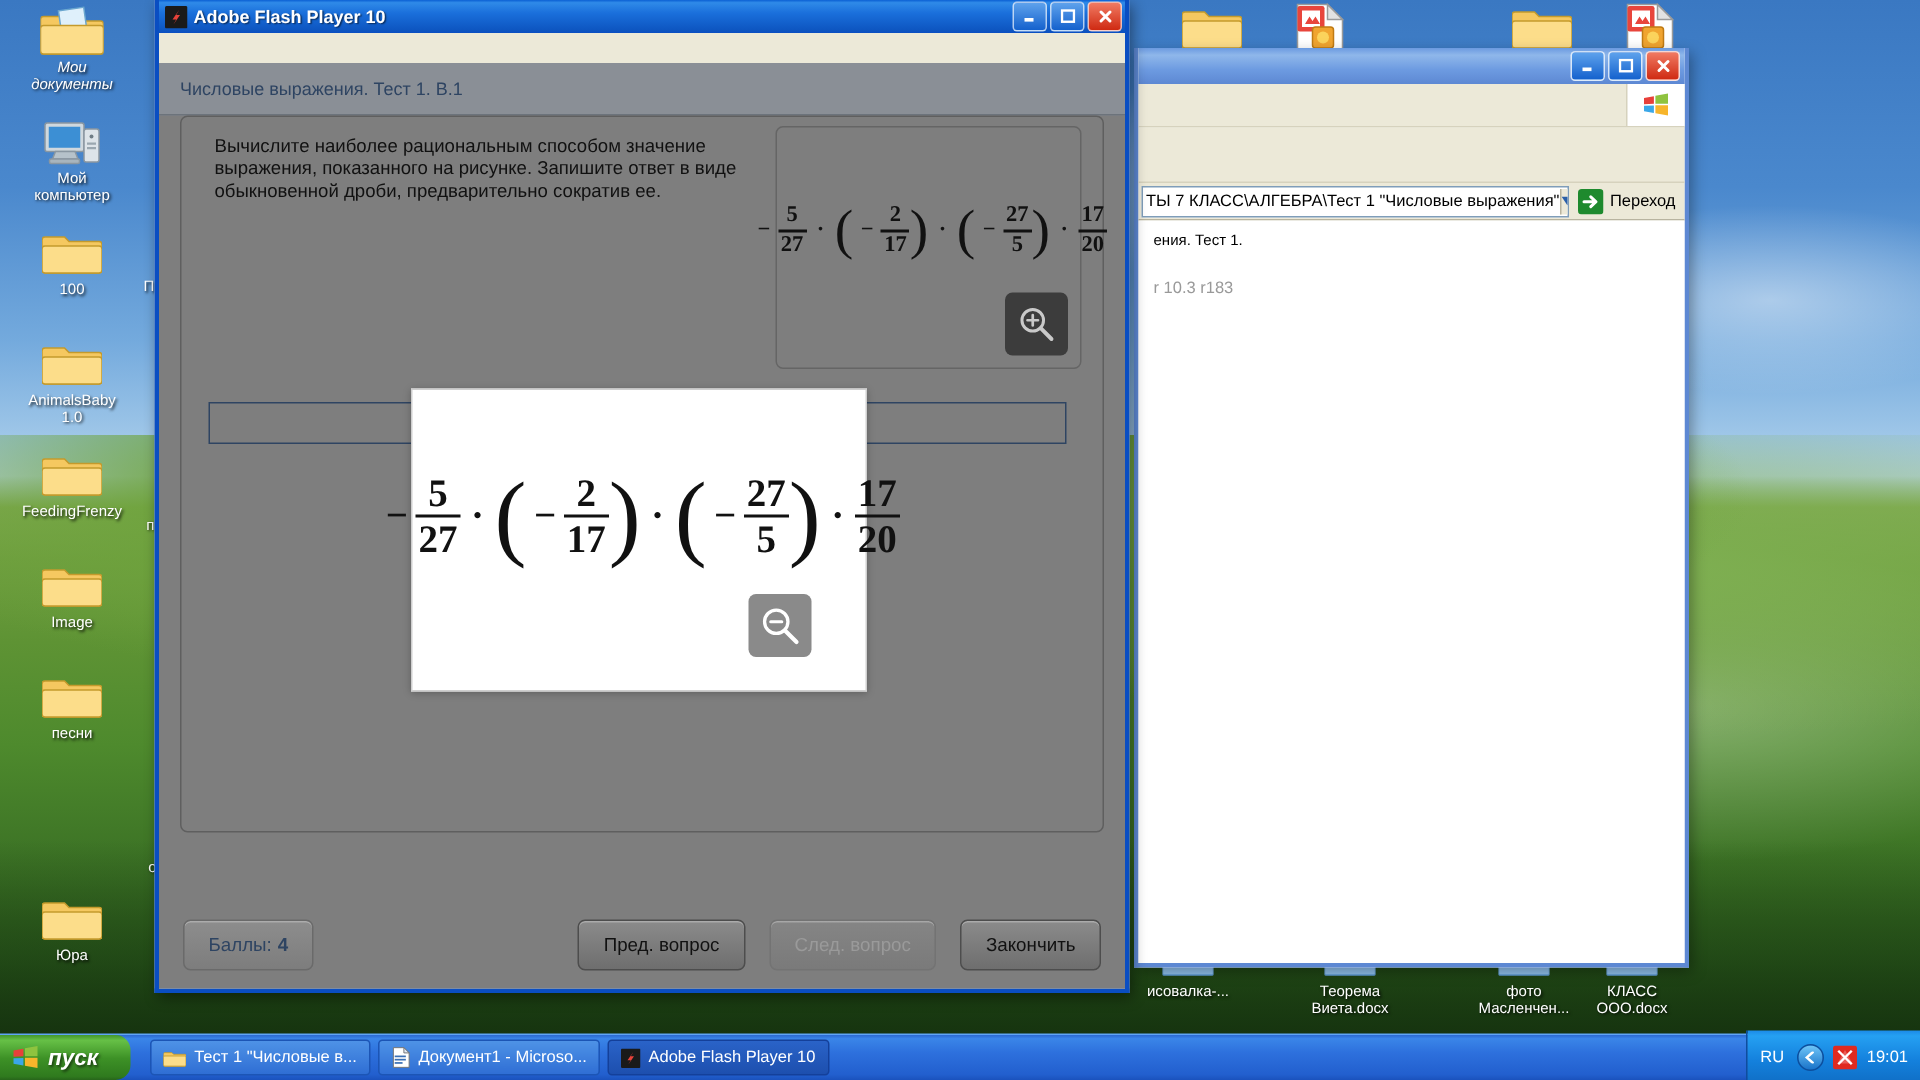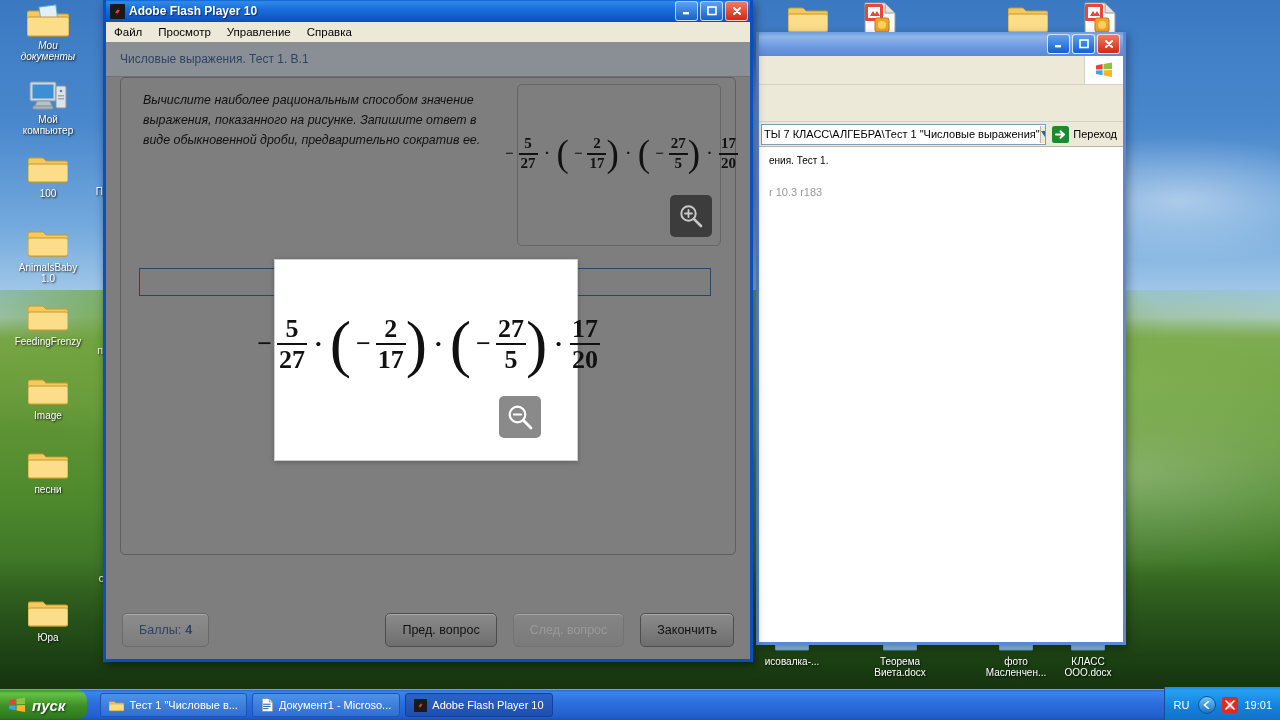--- a/index.html
+++ b/index.html
@@ -73,21 +73,21 @@
     background:linear-gradient(to bottom,#9b9b9b,#848484);display:flex;align-items:center;
     box-shadow:inset 0 1px 0 rgba(255,255,255,.35);}
   #qselect .qtxt{font-size:12.5px;color:#111;padding:0 10px;}
   #qselect .qsep{width:1px;height:18px;background:#666;}
   #qselect .qarr{width:28px;display:flex;align-items:center;justify-content:center;}
   #timerwrap{margin-left:auto;display:flex;align-items:center;gap:8px;}
   #timerwrap .tval{font-size:14px;font-weight:bold;color:#2e4462;letter-spacing:.3px;}
 
   #qcard{margin:0 14px;height:478px;background:#7e7e7e;border:1px solid #5f5f5f;border-radius:5px;
      position:relative;box-sizing:border-box;}
-  #qtext{position:absolute;left:22px;top:12px;width:350px;font-size:12.4px;color:#111;line-height:20px;font-style:italic;}
+  #qtext{position:absolute;left:22px;top:12px;width:350px;font-size:12.4px;color:#111;line-height:15px;}
   #fbox{position:absolute;right:14px;top:6px;width:202px;height:160px;border:1px solid #656565;
     border-radius:5px;background:#7e7e7e;}
   #fbox .frm{position:absolute;left:0;top:50px;width:202px;display:flex;align-items:center;
     justify-content:center;}
   #zoomin{position:absolute;right:8px;bottom:8px;width:42px;height:42px;border-radius:5px;background:#3c3c3c;
     display:flex;align-items:center;justify-content:center;}
   #answer{position:absolute;left:18px;top:190px;width:572px;height:28px;background:#7e7e7e;
     border:1px solid #2e4462;box-sizing:border-box;}
 
   
@@ -414,26 +414,20 @@
       <svg width="10" height="10" viewBox="0 0 10 10">
           <rect x="1" y="1" width="8" height="7.5" fill="none" stroke="#fff" stroke-width="1.6"></rect>
         </svg>
     </div>
     <div class="winbtn cls">
       <svg width="10" height="10" viewBox="0 0 10 10">
           <path d="M2 2 L8 8 M8 2 L2 8" stroke="#fff" stroke-width="2" stroke-linecap="round"></path>
         </svg>
     </div>
   </div>
-  <div id="flash-menubar">
-      <span>Файл</span>
-      <span>Просмотр</span>
-      <span>Управление</span>
-      <span>Справка</span>
-    </div>
 
   <div id="app">
     <div id="app-header">
       <span class="hdr">Числовые выражения. Тест 1. В.1</span>
     </div>
 
 
     <div id="qcard">
       <div id="qtext">Вычислите наиболее рациональным способом значение выражения, показанного на рисунке. Запишите ответ в виде обыкновенной дроби, предварительно сократив ее.</div>
 

